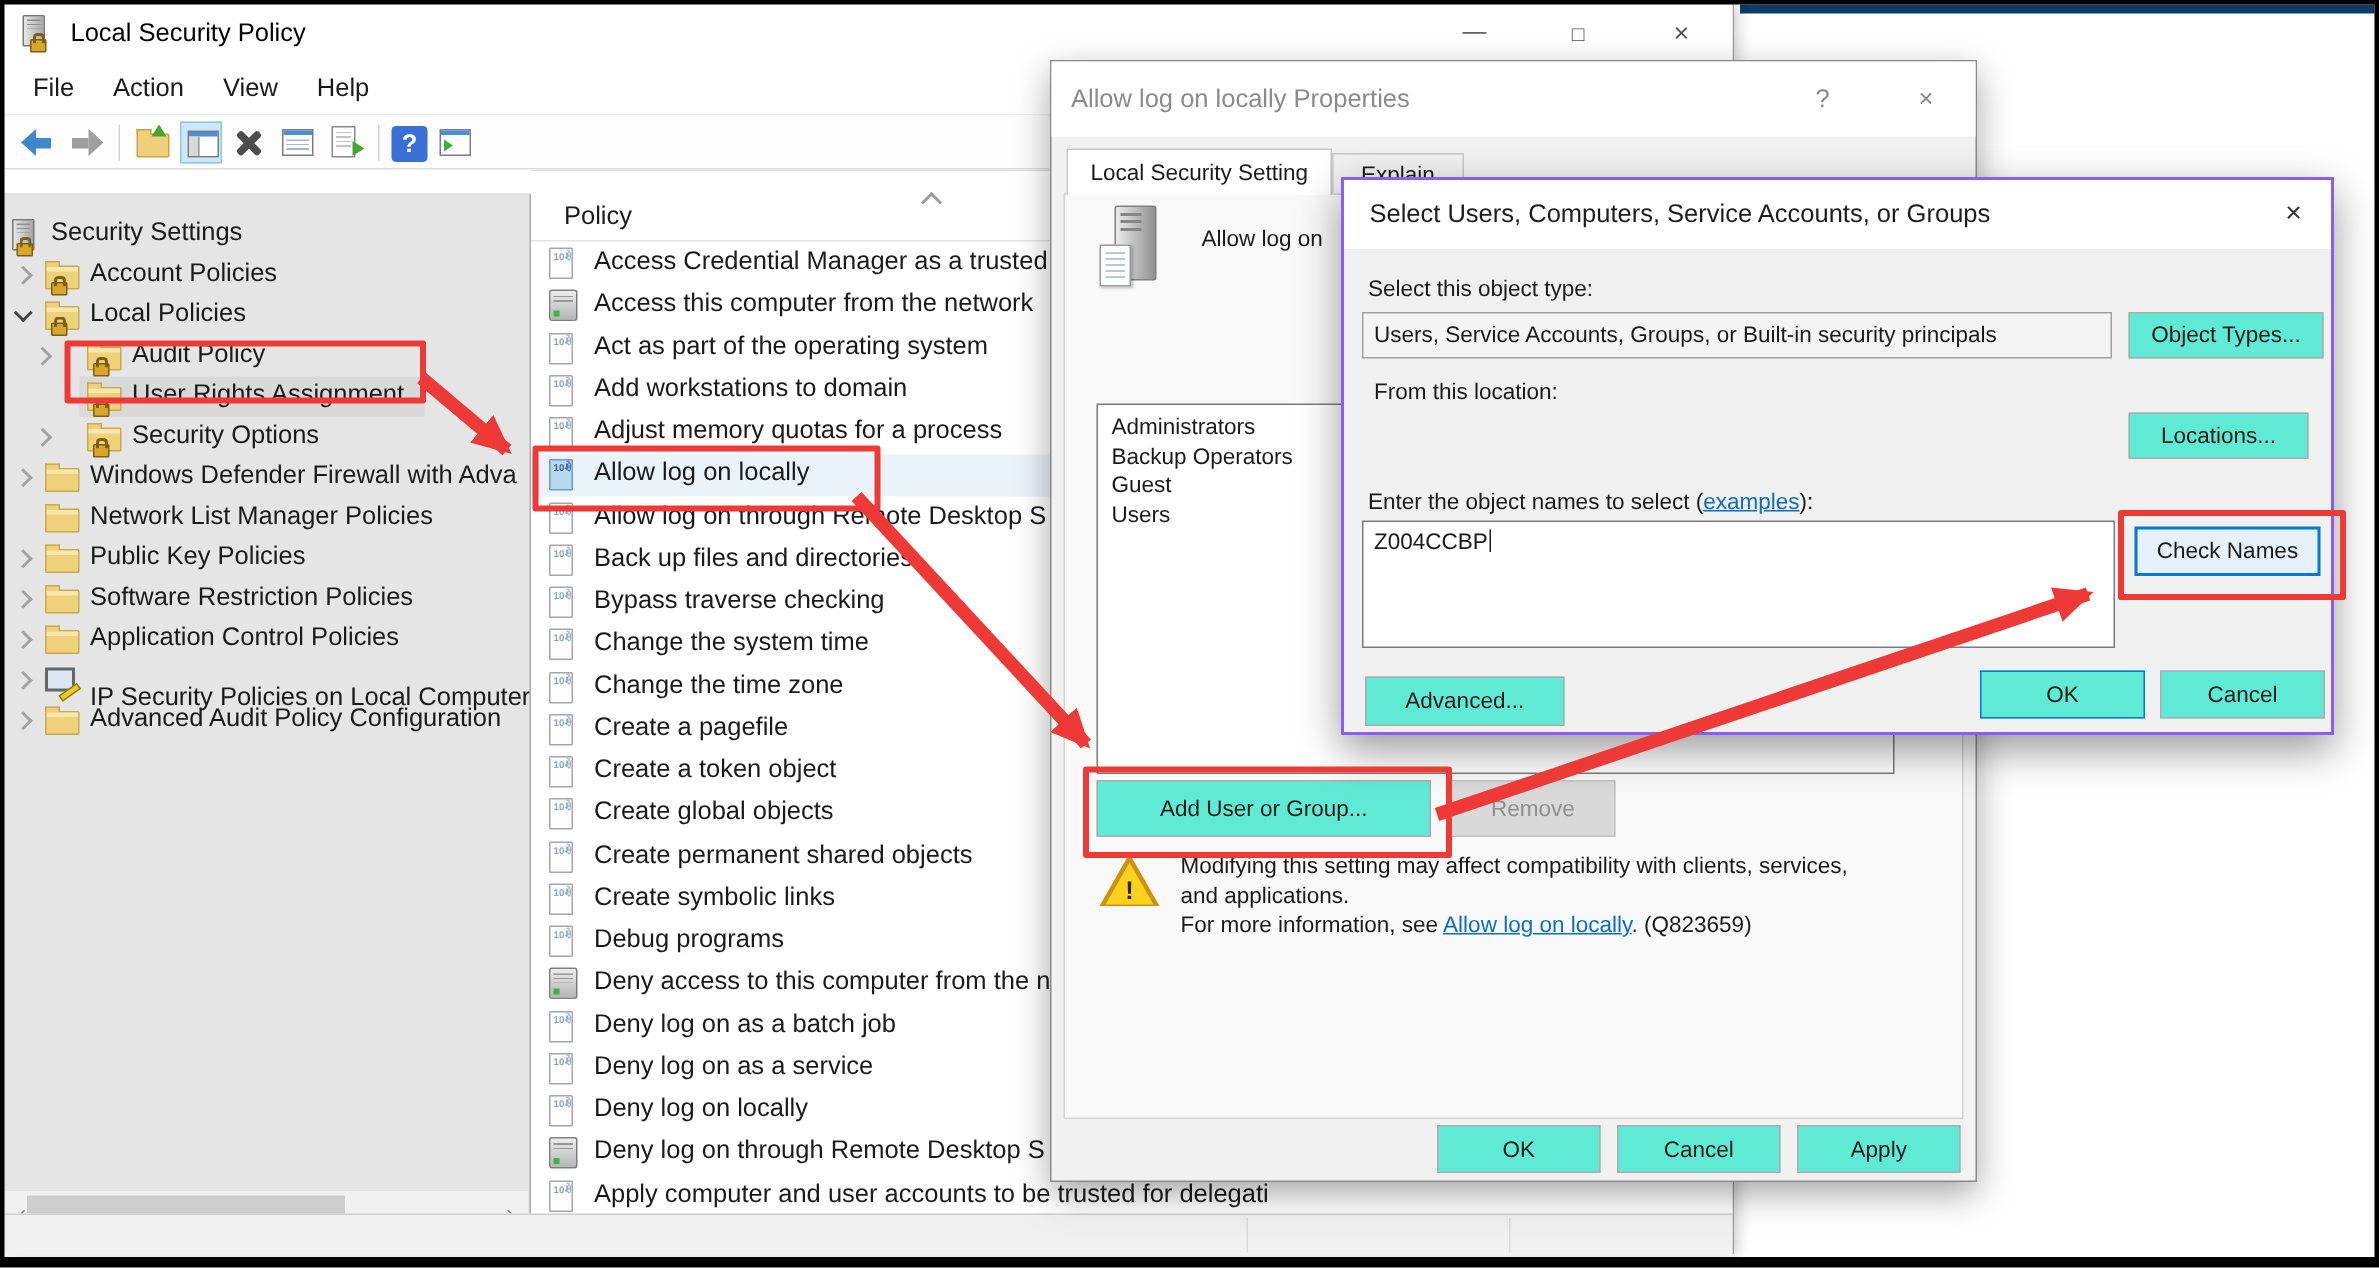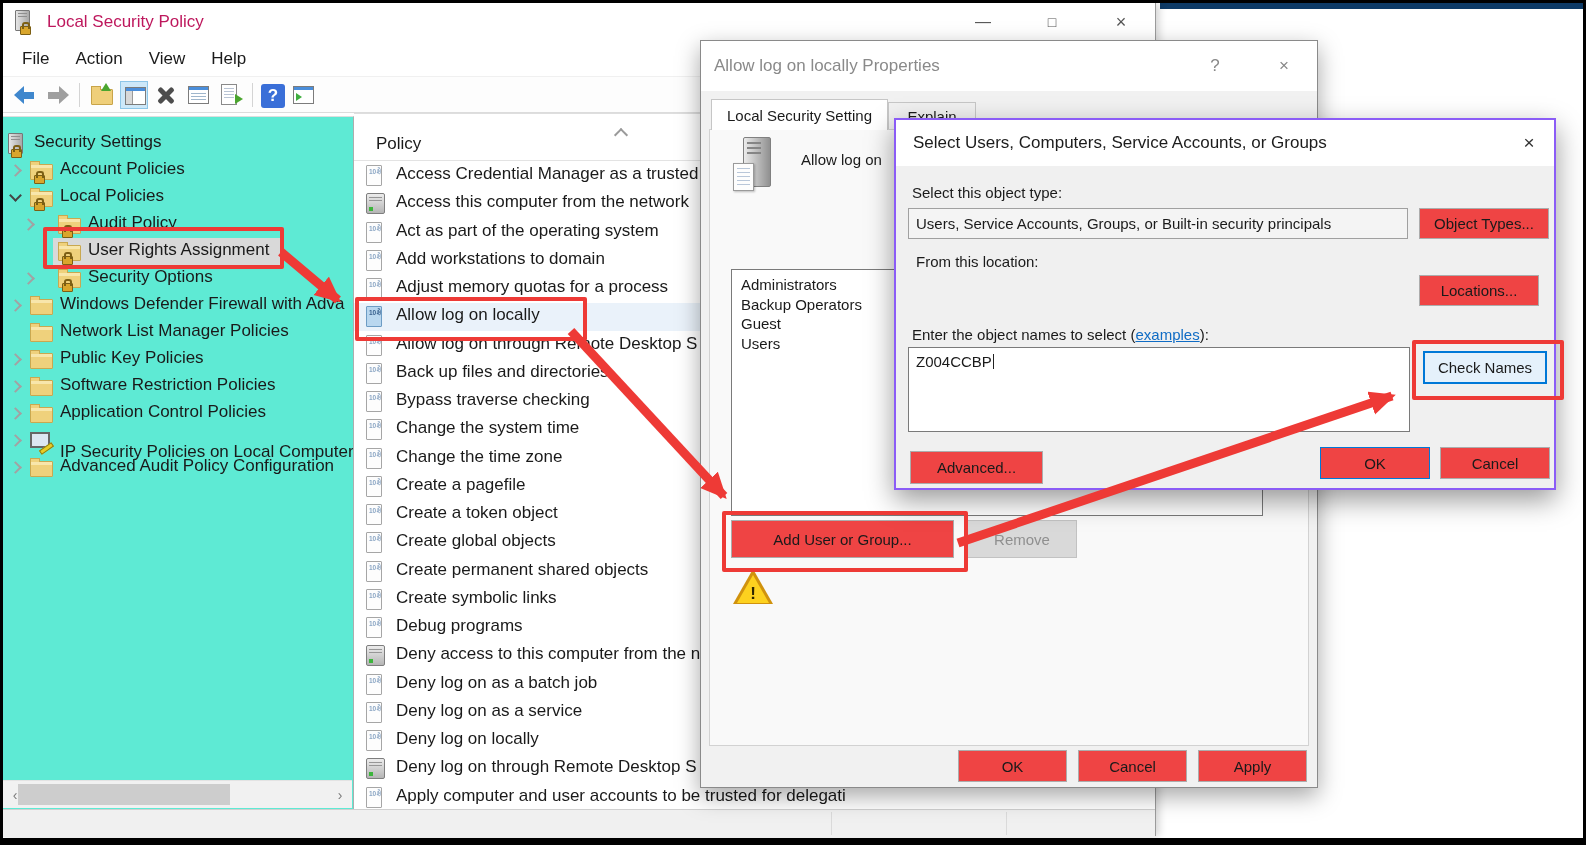--- a/index.html
+++ b/index.html
@@ -6,21 +6,21 @@
   .screen{position:relative;width:1586px;height:845px;background:#ffffff;overflow:hidden;
           font-family:"Liberation Sans",sans-serif;color:#1a1a1a;}
   .frame{position:absolute;inset:0;border:3px solid #000;border-bottom:7px solid #000;pointer-events:none;z-index:60;}
   .navy-strip{position:absolute;left:1160px;top:3px;width:423px;height:6px;background:#0d3a66;z-index:1;}
 
   
   .main-win{position:absolute;left:3px;top:3px;width:1152px;height:833px;background:#fff;
             border-right:1px solid #9b9b9b;box-shadow:3px 0 8px rgba(0,0,0,.18);z-index:2;}
   .titlebar{position:absolute;left:0;top:0;width:100%;height:38px;background:#fff;}
   .app-icon{position:absolute;left:12px;top:7px;width:16px;height:22px;}
-  .title-text{position:absolute;left:44px;top:9px;font-size:17px;color:#be185d;white-space:nowrap;}
+  .title-text{position:absolute;left:44px;top:9px;font-size:17px;color:#000000;white-space:nowrap;}
   .win-ctrl{position:absolute;top:0;width:46px;height:38px;display:flex;align-items:center;justify-content:center;
             color:#555;font-size:16px;}
   .ctrl-min{left:957px;} .ctrl-max{left:1026px;font-size:14px;} .ctrl-close{left:1095px;font-size:18px;}
 
   .menubar{position:absolute;left:0;top:38px;width:100%;height:36px;display:flex;align-items:center;
            padding-left:6px;box-sizing:border-box;font-size:17px;border-bottom:1px solid #f0f0f0;background:#fff;}
   .menu-item{padding:0 13px;}
 
   .toolbar{position:absolute;left:0;top:74px;width:100%;height:36px;display:flex;align-items:center;
            padding-left:6px;box-sizing:border-box;border-bottom:1px solid #dcdcdc;background:#fdfdfd;}
@@ -51,21 +51,21 @@
   .i-delete .xbar.b1{transform:rotate(45deg);} .i-delete .xbar.b2{transform:rotate(-45deg);}
   .i-help-tb{background:#3a6fd8;border-radius:3px;width:24px;height:24px;margin-top:2px;
              display:flex;align-items:center;justify-content:center;color:#fff;font-weight:bold;font-size:17px;}
   .i-expsheet .sheet{position:absolute;left:5px;top:3px;width:14px;height:19px;background:#fff;border:1px solid #8a8a8a;}
   .i-expsheet .sheet::before{content:'';position:absolute;left:2px;right:2px;top:3px;height:10px;
         background:repeating-linear-gradient(to bottom,#b9c4d4 0 1px,transparent 1px 3px);}
   .i-expsheet .g-arrow{position:absolute;right:1px;bottom:5px;width:0;height:0;border-left:8px solid #4aa52e;
         border-top:5px solid transparent;border-bottom:5px solid transparent;}
 
   
-  .tree-pane{position:absolute;left:0;top:113px;width:350px;height:696px;background:#5eead4;
+  .tree-pane{position:absolute;left:0;top:126px;width:350px;height:696px;background:#e5e5e5;
              border-right:1px solid #adadad;border-top:1px solid #dedede;overflow:hidden;}
   .t-row{position:absolute;left:0;width:100%;height:27px;font-size:17px;white-space:nowrap;}
   .t-sel{position:absolute;left:50px;top:0;width:230px;height:27px;background:#d9d9d9;}
   .chev{position:absolute;top:9px;width:7px;height:7px;border-right:2px solid #a2a2a2;border-bottom:2px solid #a2a2a2;
         transform:rotate(-45deg);}
   .chev.exp{border-color:#444;transform:rotate(45deg);top:7px;}
   .t-label{position:absolute;top:2px;}
   .i-wrap{position:absolute;top:3px;width:24px;height:22px;}
   .i-folder{position:absolute;left:0;top:4px;width:21px;height:14px;background:#efd17c;border:1px solid #c9a850;border-radius:1px;}
   .i-folder::before{content:'';position:absolute;left:-1px;top:-4px;width:8px;height:3px;background:#efd17c;
@@ -131,21 +131,21 @@
   .bs-tower::before{content:'';position:absolute;left:3px;top:4px;right:9px;height:12px;
             background:repeating-linear-gradient(to bottom,#858585 0 2px,transparent 2px 5px);}
   .bs-tower::after{content:'';position:absolute;left:4px;bottom:4px;width:5px;height:5px;background:#3ec434;border-radius:50%;}
   .bs-doc{position:absolute;left:0;bottom:0;width:19px;height:26px;background:#fdfdfd;border:1px solid #9a9a9a;
           box-shadow:1px 1px 2px rgba(0,0,0,.25);}
   .bs-doc::before{content:'';position:absolute;left:3px;top:4px;right:3px;bottom:4px;
           background:repeating-linear-gradient(to bottom,#b9c7d9 0 1.5px,transparent 1.5px 4px);}
   .setting-label{position:absolute;left:100px;top:110px;font-size:15px;white-space:nowrap;}
   .members-box{position:absolute;left:30px;top:228px;width:532px;height:247px;background:#fff;border:1px solid #7a7a7a;
                box-sizing:border-box;padding:5px 9px;font-size:15px;line-height:19.5px;}
-  .btn{position:absolute;background:#ef4444;border:1px solid #acacac;font-size:15px;display:flex;
+  .btn{position:absolute;background:#5eead4;border:1px solid #acacac;font-size:15px;display:flex;
        align-items:center;justify-content:center;box-sizing:border-box;color:#1a1a1a;}
   .btn.disabled{background:#d9d9d9;border-color:#c2c2c2;color:#8f8f8f;}
   .btn-adduser{left:30px;top:479px;width:223px;height:38px;}
   .btn-remove{left:266px;top:479px;width:110px;height:38px;}
   .warn{position:absolute;left:32px;top:528px;width:40px;height:36px;}
   .warn-tri{position:absolute;left:0;top:0;width:0;height:0;border-left:20px solid transparent;
             border-right:20px solid transparent;border-bottom:35px solid #d0920e;}
   .warn-tri2{position:absolute;left:4px;top:6px;width:0;height:0;border-left:16px solid transparent;
             border-right:16px solid transparent;border-bottom:28px solid #fdd11f;}
   .warn-ex{position:absolute;left:0;right:0;bottom:1px;text-align:center;font-weight:bold;color:#2e2500;font-size:17px;}
@@ -530,20 +530,25 @@
       </div>
 
     <div class="btn btn-adduser" style="z-index:4;">Add User or Group...</div>
     <div class="btn btn-remove disabled" style="z-index:4;">Remove</div>
 
     <div class="warn" style="z-index:4;">
       <div class="warn-tri"></div>
       <div class="warn-tri2"></div>
       <div class="warn-ex">!</div>
     </div>
+    <div class="warn-text" style="z-index:4;">
+      <div>Modifying this setting may affect compatibility with clients, services,</div>
+      <div>and applications.</div>
+      <div><span>For more information, see </span><a class="lnk">Allow log on locally</a><span>. (Q823659)</span></div>
+    </div>
 
     <div class="btn btn-ok-p">OK</div>
     <div class="btn btn-cancel-p">Cancel</div>
     <div class="btn btn-apply-p">Apply</div>
   </div>
 
   <div class="select-dlg">
     <div class="dlg-title">
       <div class="dlg-title-text">Select Users, Computers, Service Accounts, or Groups</div>
     </div>

